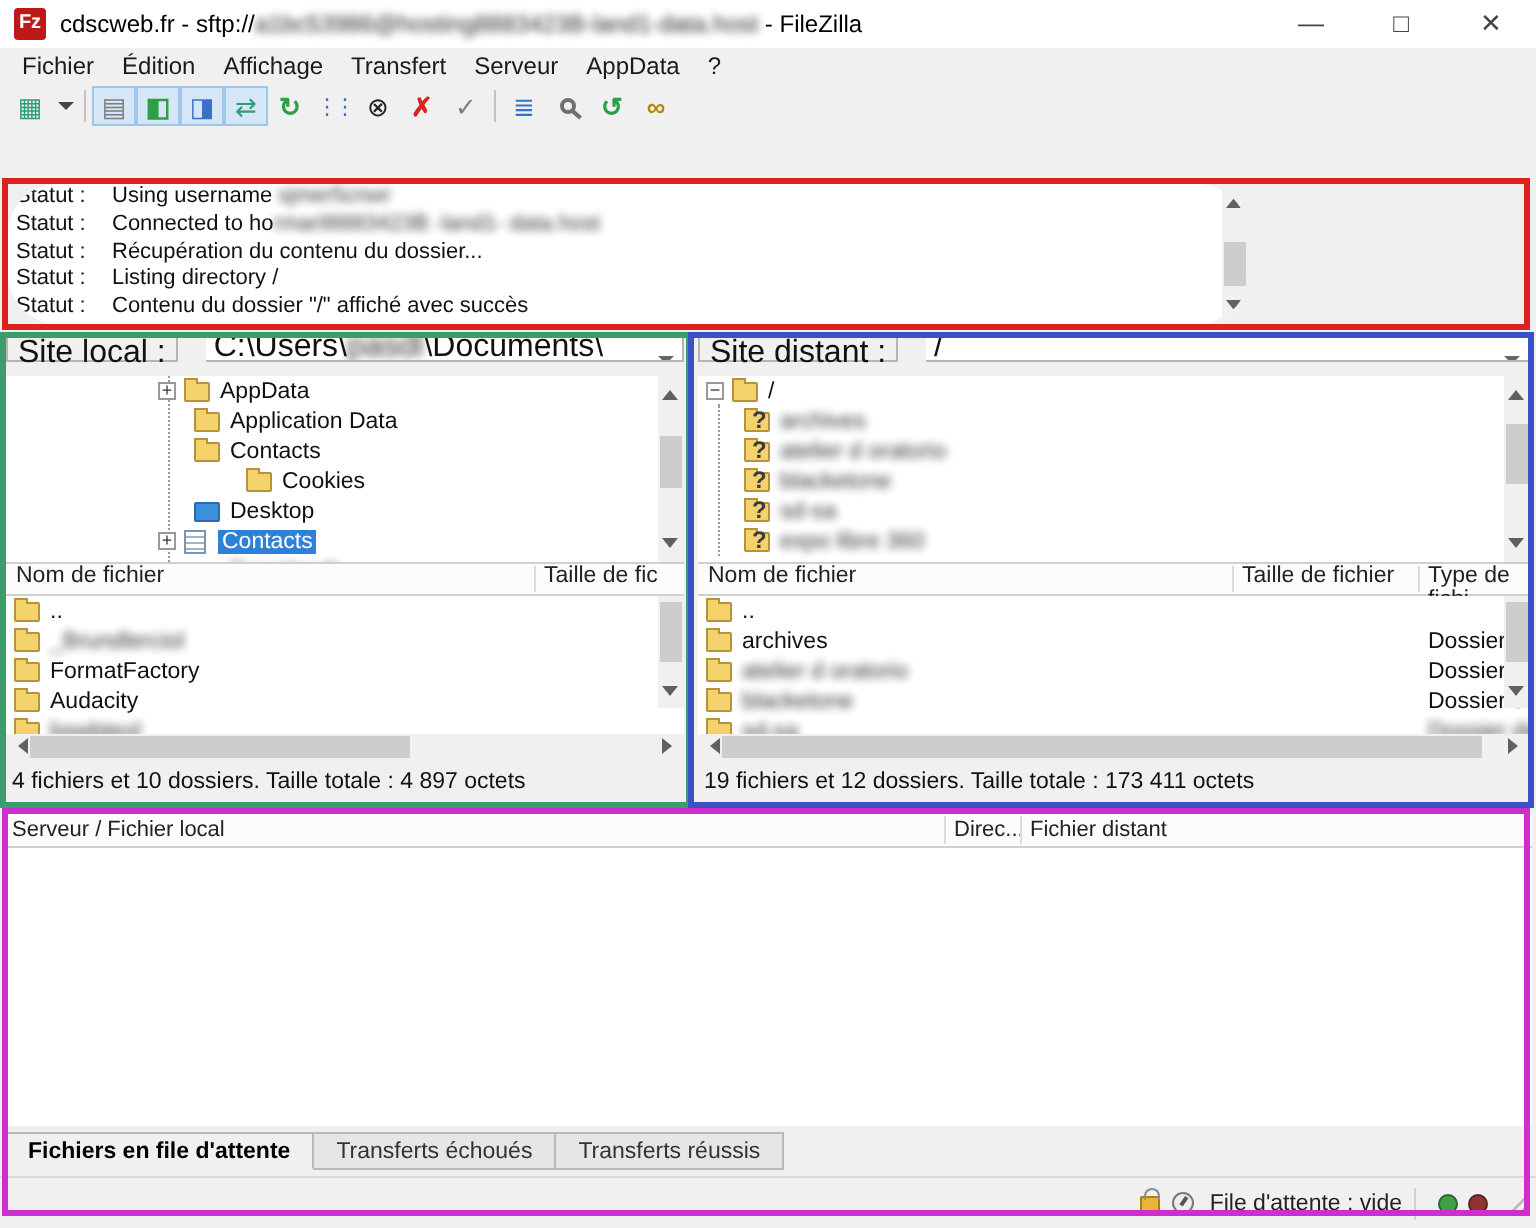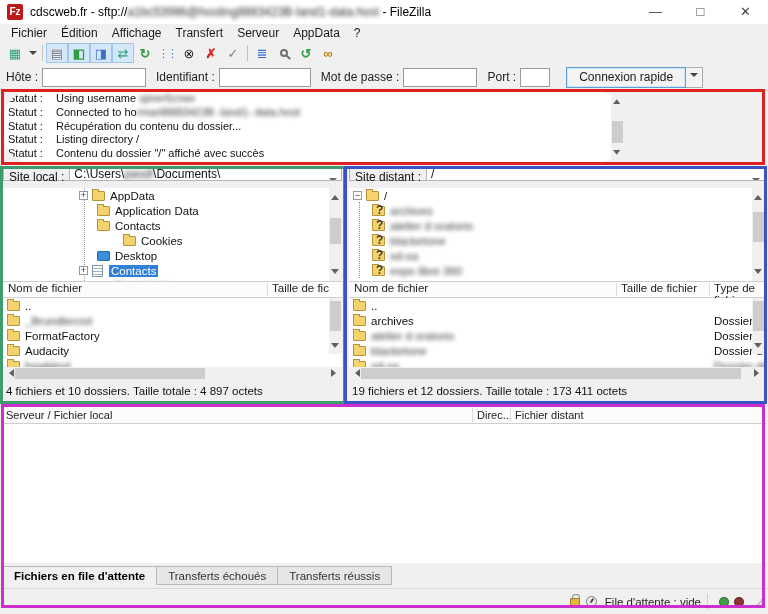--- a/index.html
+++ b/index.html
@@ -43,21 +43,21 @@
   .vscroll { position:absolute; top:0; right:0; bottom:0; width:13px; background:#f0f0f0; }
   .vthumb { position:absolute; left:1px; width:11px; background:#cdcdcd; }
   .arr { position:absolute; width:0; height:0; border:4px solid transparent; }
   .arr.up { border-bottom:5px solid #606060; left:2px; top:3px; }
   .arr.down { border-top:5px solid #606060; left:2px; bottom:3px; }
   .hscroll { position:absolute; height:13px; background:#f0f0f0; }
   .hthumb { position:absolute; top:1px; height:11px; background:#cdcdcd; }
   .arr.left { border-right:5px solid #606060; top:2px; left:2px; }
   .arr.right { border-left:5px solid #606060; top:2px; right:2px; }
   
-  .pane-header { position:absolute; height:14px; display:flex; font-size:12px; }
+  .pane-header { position:absolute; height:14px; display:flex; font-size:16px;gap:14px; }
   .pane-label { background:#f0f0f0; border:1px solid #b5b5b5; padding:0 5px; line-height:18px; white-space:nowrap; }
   .combo { flex:1; background:#fff; border:1px solid #b5b5b5; border-left:none; display:flex; align-items:center; padding-left:4px; position:relative; white-space:nowrap; overflow:hidden; }
   .combo .tri-down { position:absolute; right:4px; top:6px; border-top-color:#666; }
   .treebox { position:absolute; background:#fff; overflow:hidden; font-size:11.5px; }
   .trow { height:15px; display:flex; align-items:center; white-space:nowrap; position:relative; }
   .exp { width:9px; height:9px; border:1px solid #999; background:#fff; font-size:9px; line-height:7px; text-align:center; color:#333; flex:none; margin-right:4px; z-index:1; }
   .fold { display:inline-block; width:13px; height:10px; background:#f5d36c; border:1px solid #b8923a; border-radius:1px; position:relative; flex:none; margin-right:5px; }
   .fold::before { content:""; position:absolute; top:-3px; left:-1px; width:5px; height:2px; background:#f5d36c; border:1px solid #b8923a; border-bottom:none; }
   .fold.q::after { content:"?"; position:absolute; left:3px; top:-4px; font-size:12px; font-weight:bold; color:#3c3c3c; }
   .icon-desktop { display:inline-block; width:13px; height:10px; background:#3b8fdc; border:1px solid #2a6aa8; border-radius:1px; flex:none; margin-right:5px; }
@@ -162,34 +162,20 @@
         <span class="mag"></span>
       </div>
     <div class="tb">
         <span class="c-green">↺</span>
       </div>
     <div class="tb">
         <span class="c-gold">∞</span>
       </div>
   </div>
 
-  <div class="quickbar">
-    <span class="qc-label">Hôte :</span>
-    <input class="qc-input" style="width: 104px;">
-    <span class="qc-label">Identifiant :</span>
-    <input class="qc-input" style="width: 92px;">
-    <span class="qc-label">Mot de passe :</span>
-    <input class="qc-input" style="width: 74px;">
-    <span class="qc-label">Port :</span>
-    <input class="qc-input" style="width: 30px; margin-right: 16px;">
-    <div class="qc-btn">Connexion rapide</div>
-    <div class="qc-btn-dd">
-        <span class="tri-down" style="margin-top:0"></span>
-      </div>
-  </div>
 
   <div class="logpane">
     <div class="log-row">
         <span class="log-label">Statut :</span>
         <span><span>Using username </span><span class="blur">sjmer5cnwr</span></span>
       </div>
     <div class="log-row">
         <span class="log-label">Statut :</span>
         <span><span>Connected to ho</span><span class="blur">rmaril8883423B -land1- data.host</span></span>
       </div>

